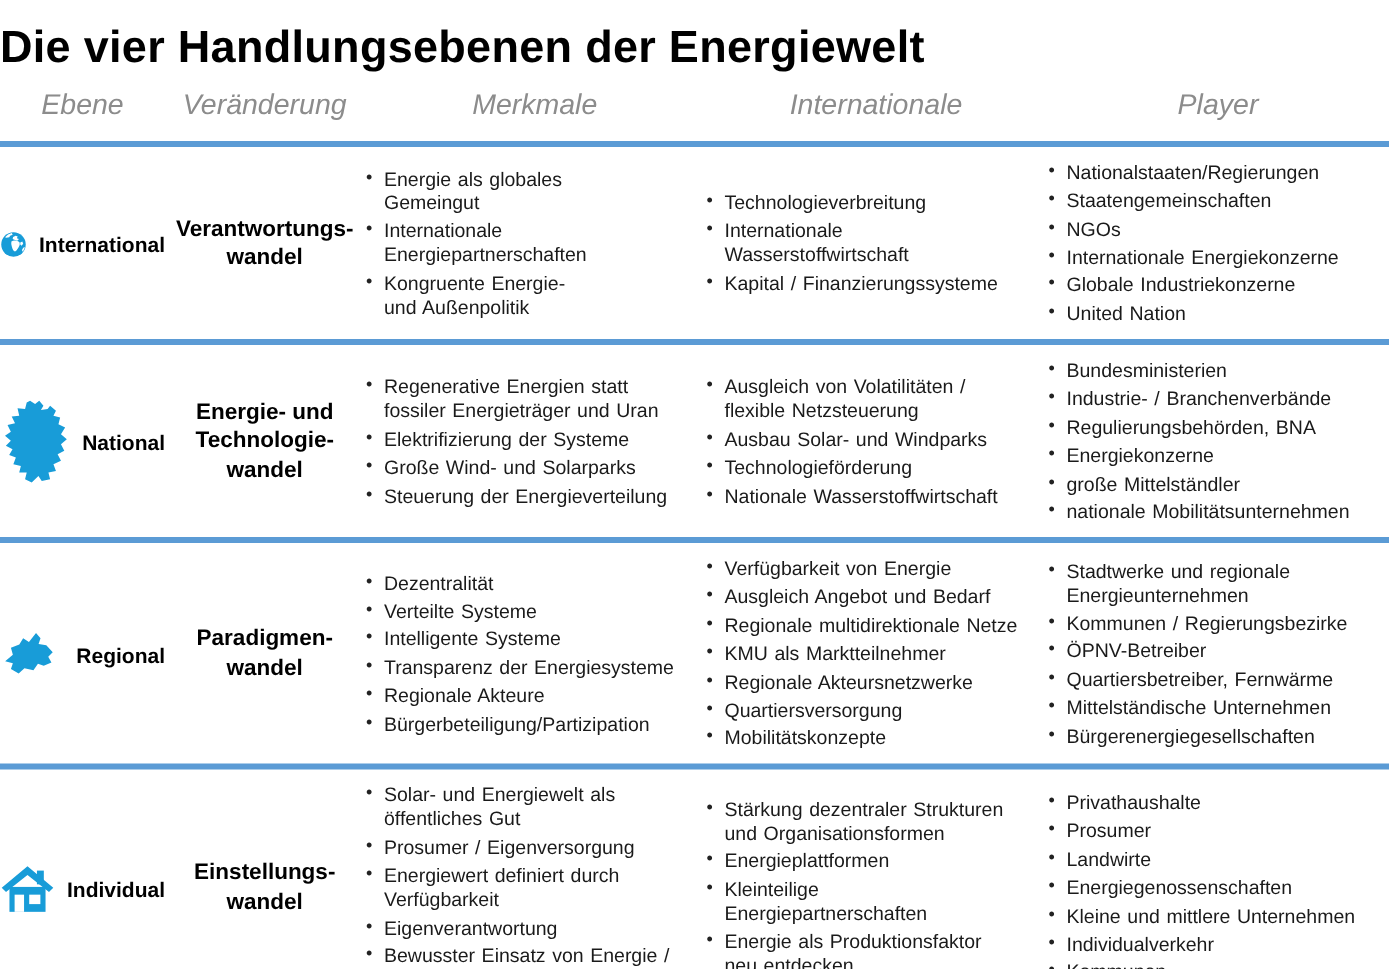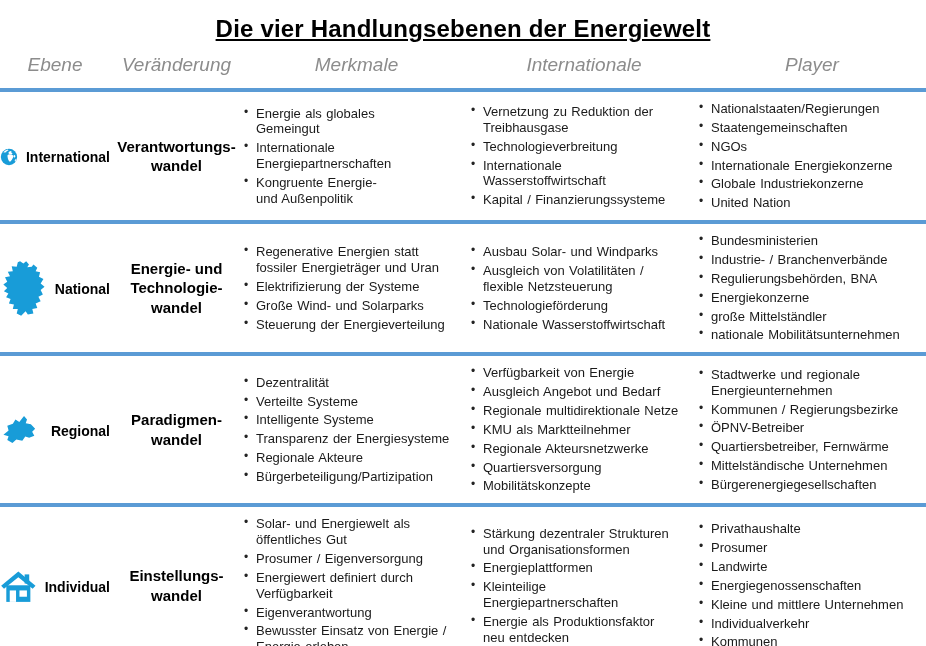--- a/index.html
+++ b/index.html
@@ -6,22 +6,22 @@
     --accent-blue:#189CD8;
     --line-blue:#5B9BD5;
     --header-gray:#8C8C8C;
     --text-black:#1a1a1a;
   }
   *{box-sizing:border-box;margin:0;padding:0;}
   html,body{width:926px;height:646px;background:#fff;overflow:hidden;
     font-family:"Liberation Sans","DejaVu Sans",sans-serif;color:var(--text-black);}
   .page{width:926px;height:646px;position:relative;}
 
-  .title{margin-top:15px;text-align:center;font-size:24px;font-weight:bold;
-    color:#000;letter-spacing:.2px;text-decoration:underline;}
+  .title{margin-top:15px;font-size:30px;font-weight:bold;
+    color:#000;letter-spacing:.2px;}
 
   .grid{display:grid;grid-template-columns:110px 133px 227px 228px 228px;width:926px;}
 
   .header-row{margin-top:11px;padding-bottom:12px;border-bottom:4px solid var(--line-blue);}
   .header-cell{font-size:19px;font-style:italic;color:var(--header-gray);
     text-align:center;align-self:end;}
 
   .row{border-bottom:4px solid var(--line-blue);min-height:132px;
     align-items:center;padding:6px 0;}
   .row:last-child{min-height:134px;}
@@ -72,22 +72,20 @@
 wandel</div>
     <ul class="bullets">
         <li>Energie als globales
 Gemeingut</li>
         <li>Internationale
 Energiepartnerschaften</li>
         <li>Kongruente Energie-
 und Außenpolitik</li>
       </ul>
     <ul class="bullets">
-        <li>Vernetzung zu Reduktion der
-Treibhausgase</li>
         <li>Technologieverbreitung</li>
         <li>Internationale
 Wasserstoffwirtschaft</li>
         <li>Kapital / Finanzierungssysteme</li>
       </ul>
     <ul class="bullets">
         <li>Nationalstaaten/Regierungen</li>
         <li>Staatengemeinschaften</li>
         <li>NGOs</li>
         <li>Internationale Energiekonzerne</li>
@@ -107,23 +105,23 @@
 Technologie-
 wandel</div>
     <ul class="bullets">
         <li>Regenerative Energien statt
 fossiler Energieträger und Uran</li>
         <li>Elektrifizierung der Systeme</li>
         <li>Große Wind- und Solarparks</li>
         <li>Steuerung der Energieverteilung</li>
       </ul>
     <ul class="bullets">
-        <li>Ausbau Solar- und Windparks</li>
         <li>Ausgleich von Volatilitäten /
 flexible Netzsteuerung</li>
+        <li>Ausbau Solar- und Windparks</li>
         <li>Technologieförderung</li>
         <li>Nationale Wasserstoffwirtschaft</li>
       </ul>
     <ul class="bullets">
         <li>Bundesministerien</li>
         <li>Industrie- / Branchenverbände</li>
         <li>Regulierungsbehörden, BNA</li>
         <li>Energiekonzerne</li>
         <li>große Mittelständler</li>
         <li>nationale Mobilitätsunternehmen</li>

